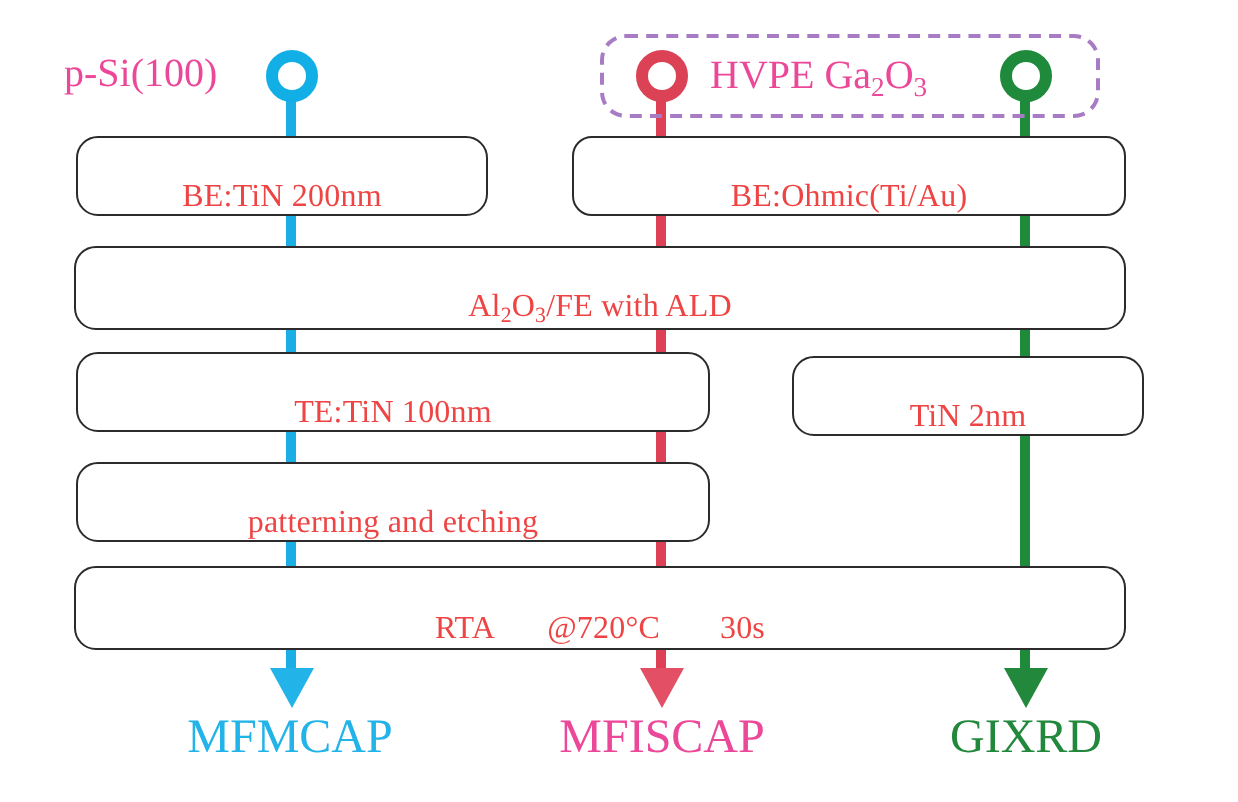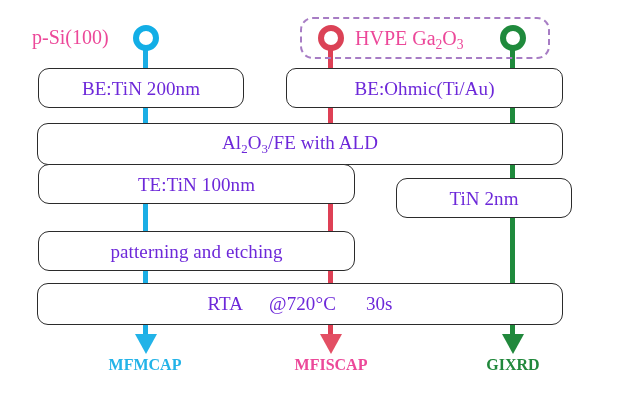--- a/index.html
+++ b/index.html
@@ -31,24 +31,24 @@
 
   
   .box{
     position:absolute;
     box-sizing:border-box;
     border:1.6px solid #2b2b2b;
     border-radius:11px;
     background:#ffffff;
     z-index:3;
     display:flex;
-    align-items:center;
+    align-items:flex-end;
     justify-content:center;
-    color:#6d28d9;
-    font-size:19px;
+    color:#ef4444;
+    font-size:16px;
     letter-spacing:.1px;
     white-space:nowrap;
   }
   .box .lbl{line-height:1;}
   .box sub{font-size:.68em;vertical-align:-.28em;}
 
   .rta-inner{display:flex;align-items:center;}
   .rta-inner span{display:inline-block;}
   .rta-gap1{width:26px;}
   .rta-gap2{width:30px;}
@@ -71,25 +71,24 @@
     z-index:5;
     white-space:nowrap;
     line-height:1;
   }
   .srclabel sub{font-size:.68em;vertical-align:-.28em;}
 
   
   .arrow{position:absolute;z-index:4;}
   .endlabel{
     position:absolute;
-    font-size:16px;
+    font-size:24px;
     z-index:5;
     white-space:nowrap;
     line-height:1;
-    font-weight:bold;
   }
   .endlabel.blue{color:#22B3E8;}
   .endlabel.red{color:#ec4899;}
   .endlabel.green{color:#21883C;}
 </style>
 </head>
 <body>
 
 <div id="stage">
 
@@ -123,21 +122,21 @@
   </div>
 
   <div class="box" style="left:286px;top:68px;width:277px;height:40px;border-radius:10px;">
     <span class="lbl">BE:Ohmic(Ti/Au)</span>
   </div>
 
   <div class="box" style="left:37px;top:123px;width:526px;height:42px;">
     <span class="lbl"><span>Al</span><sub>2</sub><span>O</span><sub>3</sub><span>/FE with ALD</span></span>
   </div>
 
-  <div class="box" style="left:38px;top:164px;width:317px;height:40px;">
+  <div class="box" style="left:38px;top:176px;width:317px;height:40px;">
     <span class="lbl">TE:TiN 100nm</span>
   </div>
 
   <div class="box" style="left:396px;top:178px;width:176px;height:40px;">
     <span class="lbl">TiN 2nm</span>
   </div>
 
   <div class="box" style="left:38px;top:231px;width:317px;height:40px;">
     <span class="lbl">patterning and etching</span>
   </div>

